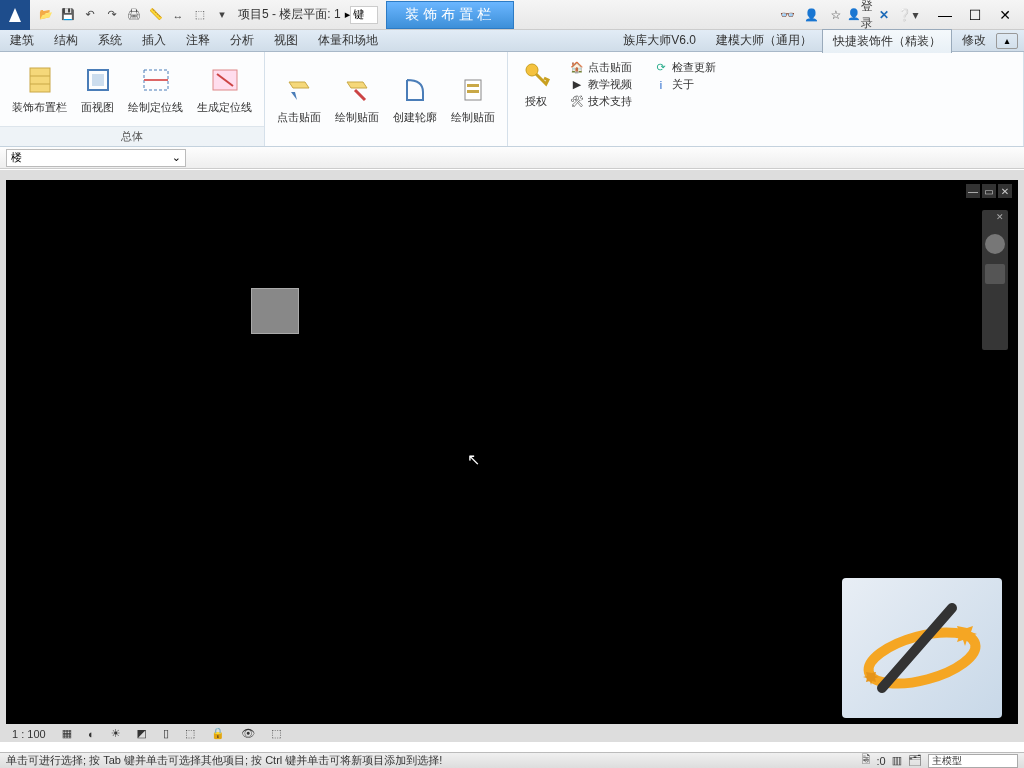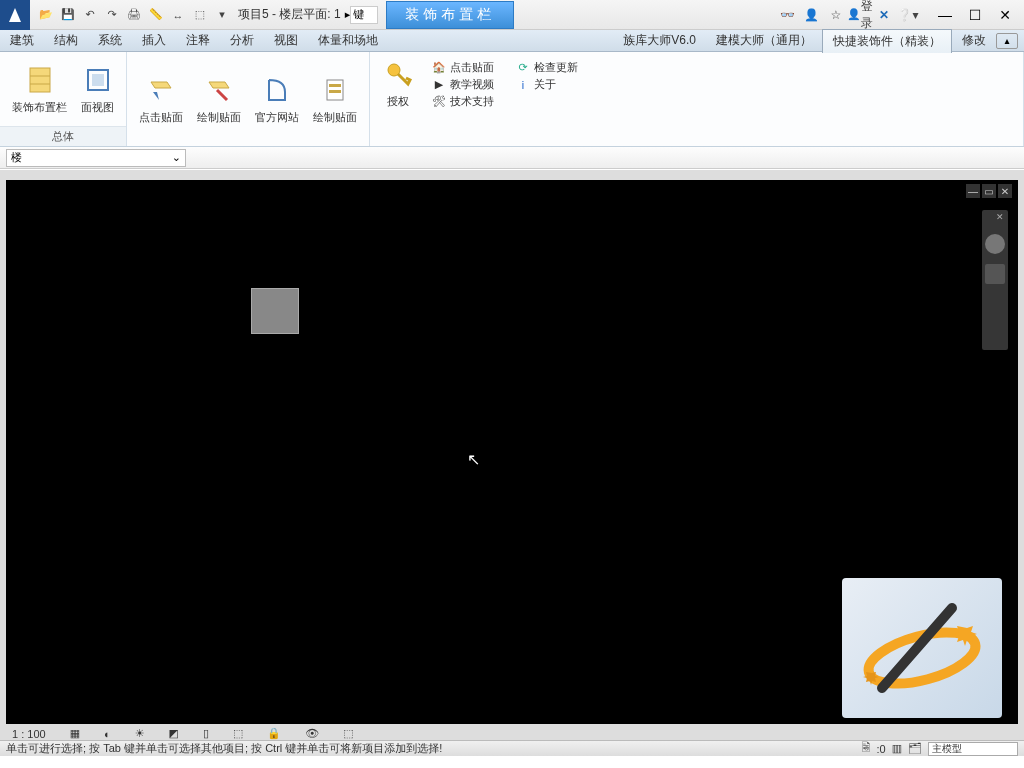--- a/index.html
+++ b/index.html
@@ -42,24 +42,24 @@
 .view-inner { position: absolute; top: 10px; left: 6px; right: 6px; bottom: 18px; background: #000; }
 .view-ctrl { position: absolute; top: 4px; right: 6px; display: flex; gap: 2px; }
 .view-ctrl span { width: 14px; height: 14px; background: #333; color: #ccc; display: flex; align-items: center; justify-content: center; font-size: 10px; cursor: pointer; }
 .nav-cube { position: absolute; top: 30px; right: 10px; width: 26px; height: 140px; background: rgba(60,60,60,0.9); border-radius: 2px; }
 .nav-cube .nc-close { position: absolute; top: 2px; right: 2px; width: 10px; height: 10px; color: #aaa; font-size: 9px; }
 .nc-item { width: 20px; height: 20px; background: #555; margin: 10px auto; border-radius: 2px; }
 .gray-box { position: absolute; top: 108px; left: 245px; width: 48px; height: 46px; background: #888; border: 1px solid #aaa; }
 .cursor { position: absolute; top: 270px; left: 461px; color: #fff; font-size: 16px; pointer-events: none; }
 .wand-logo { position: absolute; bottom: 6px; right: 16px; width: 160px; height: 140px; background: linear-gradient(135deg, #e8eef5, #c8d8e8); border-radius: 4px; overflow: hidden; }
 
-.view-toolbar { position: absolute; bottom: 2px; left: 8px; display: flex; align-items: center; gap: 16px; font-size: 11px; color: #333; }
+.view-toolbar { position: absolute; bottom: 2px; left: 8px; display: flex; align-items: center; gap: 8px; font-size: 11px; color: #333; }
 .vt-item { padding: 0 4px; cursor: pointer; }
 
-.statusbar { position: absolute; bottom: 12px; left: 0; right: 0; height: 16px; background: linear-gradient(#f0f0f0, #ddd); border-top: 1px solid #bbb; display: flex; align-items: center; font-size: 11px; color: #333; padding: 0 6px; }
+.statusbar { position: absolute; bottom: 0; left: 0; right: 0; height: 16px; background: linear-gradient(#f0f0f0, #ddd); border-top: 1px solid #bbb; display: flex; align-items: center; font-size: 11px; color: #333; padding: 0 6px; }
 .status-right { margin-left: auto; display: flex; align-items: center; gap: 6px; }
 .status-combo { width: 90px; height: 14px; border: 1px solid #aaa; background: #fff; display: flex; align-items: center; padding: 0 3px; font-size: 10px; }
 
 svg { display: block; }
 </style>
 </head>
 <body>
 
 <div class="titlebar">
   <div class="app-icon">
@@ -134,20 +134,38 @@
       </div>
       <div class="ribbon-btn">
         <div class="icon">
             <svg width="32" height="32">
               <rect x="6" y="6" width="20" height="20" fill="none" stroke="#4a7db8" stroke-width="2"></rect>
               <rect x="10" y="10" width="12" height="12" fill="#cde"></rect>
             </svg>
           </div>
         <div class="label">面视图</div>
       </div>
+      <div class="ribbon-btn">
+        <div class="icon">
+            <svg width="32" height="32">
+              <rect x="4" y="6" width="24" height="20" fill="none" stroke="#4a7db8" stroke-dasharray="3,2"></rect>
+              <line x1="4" y1="16" x2="28" y2="16" stroke="#d66" stroke-width="2"></line>
+            </svg>
+          </div>
+        <div class="label">绘制定位线</div>
+      </div>
+      <div class="ribbon-btn">
+        <div class="icon">
+            <svg width="32" height="32">
+              <rect x="4" y="6" width="24" height="20" fill="#fde" stroke="#d88"></rect>
+              <line x1="8" y1="10" x2="24" y2="22" stroke="#c44" stroke-width="2"></line>
+            </svg>
+          </div>
+        <div class="label">生成定位线</div>
+      </div>
     </div>
     <div class="ribbon-group-label">总体</div>
   </div>
 
   <div class="ribbon-group">
     <div class="ribbon-buttons">
       <div class="ribbon-btn">
         <div class="icon">
             <svg width="32" height="32">
               <path d="M6 8 L22 8 L26 14 L10 14 Z" fill="#f5d87a" stroke="#c9a847"></path>
@@ -164,21 +182,21 @@
             </svg>
           </div>
         <div class="label">绘制贴面</div>
       </div>
       <div class="ribbon-btn">
         <div class="icon">
             <svg width="32" height="32">
               <path d="M8 6 L8 26 L24 26 L24 18 Q24 6 8 6" fill="none" stroke="#4a7db8" stroke-width="2"></path>
             </svg>
           </div>
-        <div class="label">官方网站</div>
+        <div class="label">创建轮廓</div>
       </div>
       <div class="ribbon-btn">
         <div class="icon">
             <svg width="32" height="32">
               <rect x="8" y="6" width="16" height="20" fill="#fff" stroke="#888"></rect>
               <rect x="10" y="10" width="12" height="3" fill="#c9a847"></rect>
               <rect x="10" y="16" width="12" height="3" fill="#c9a847"></rect>
             </svg>
           </div>
         <div class="label">绘制贴面</div>

